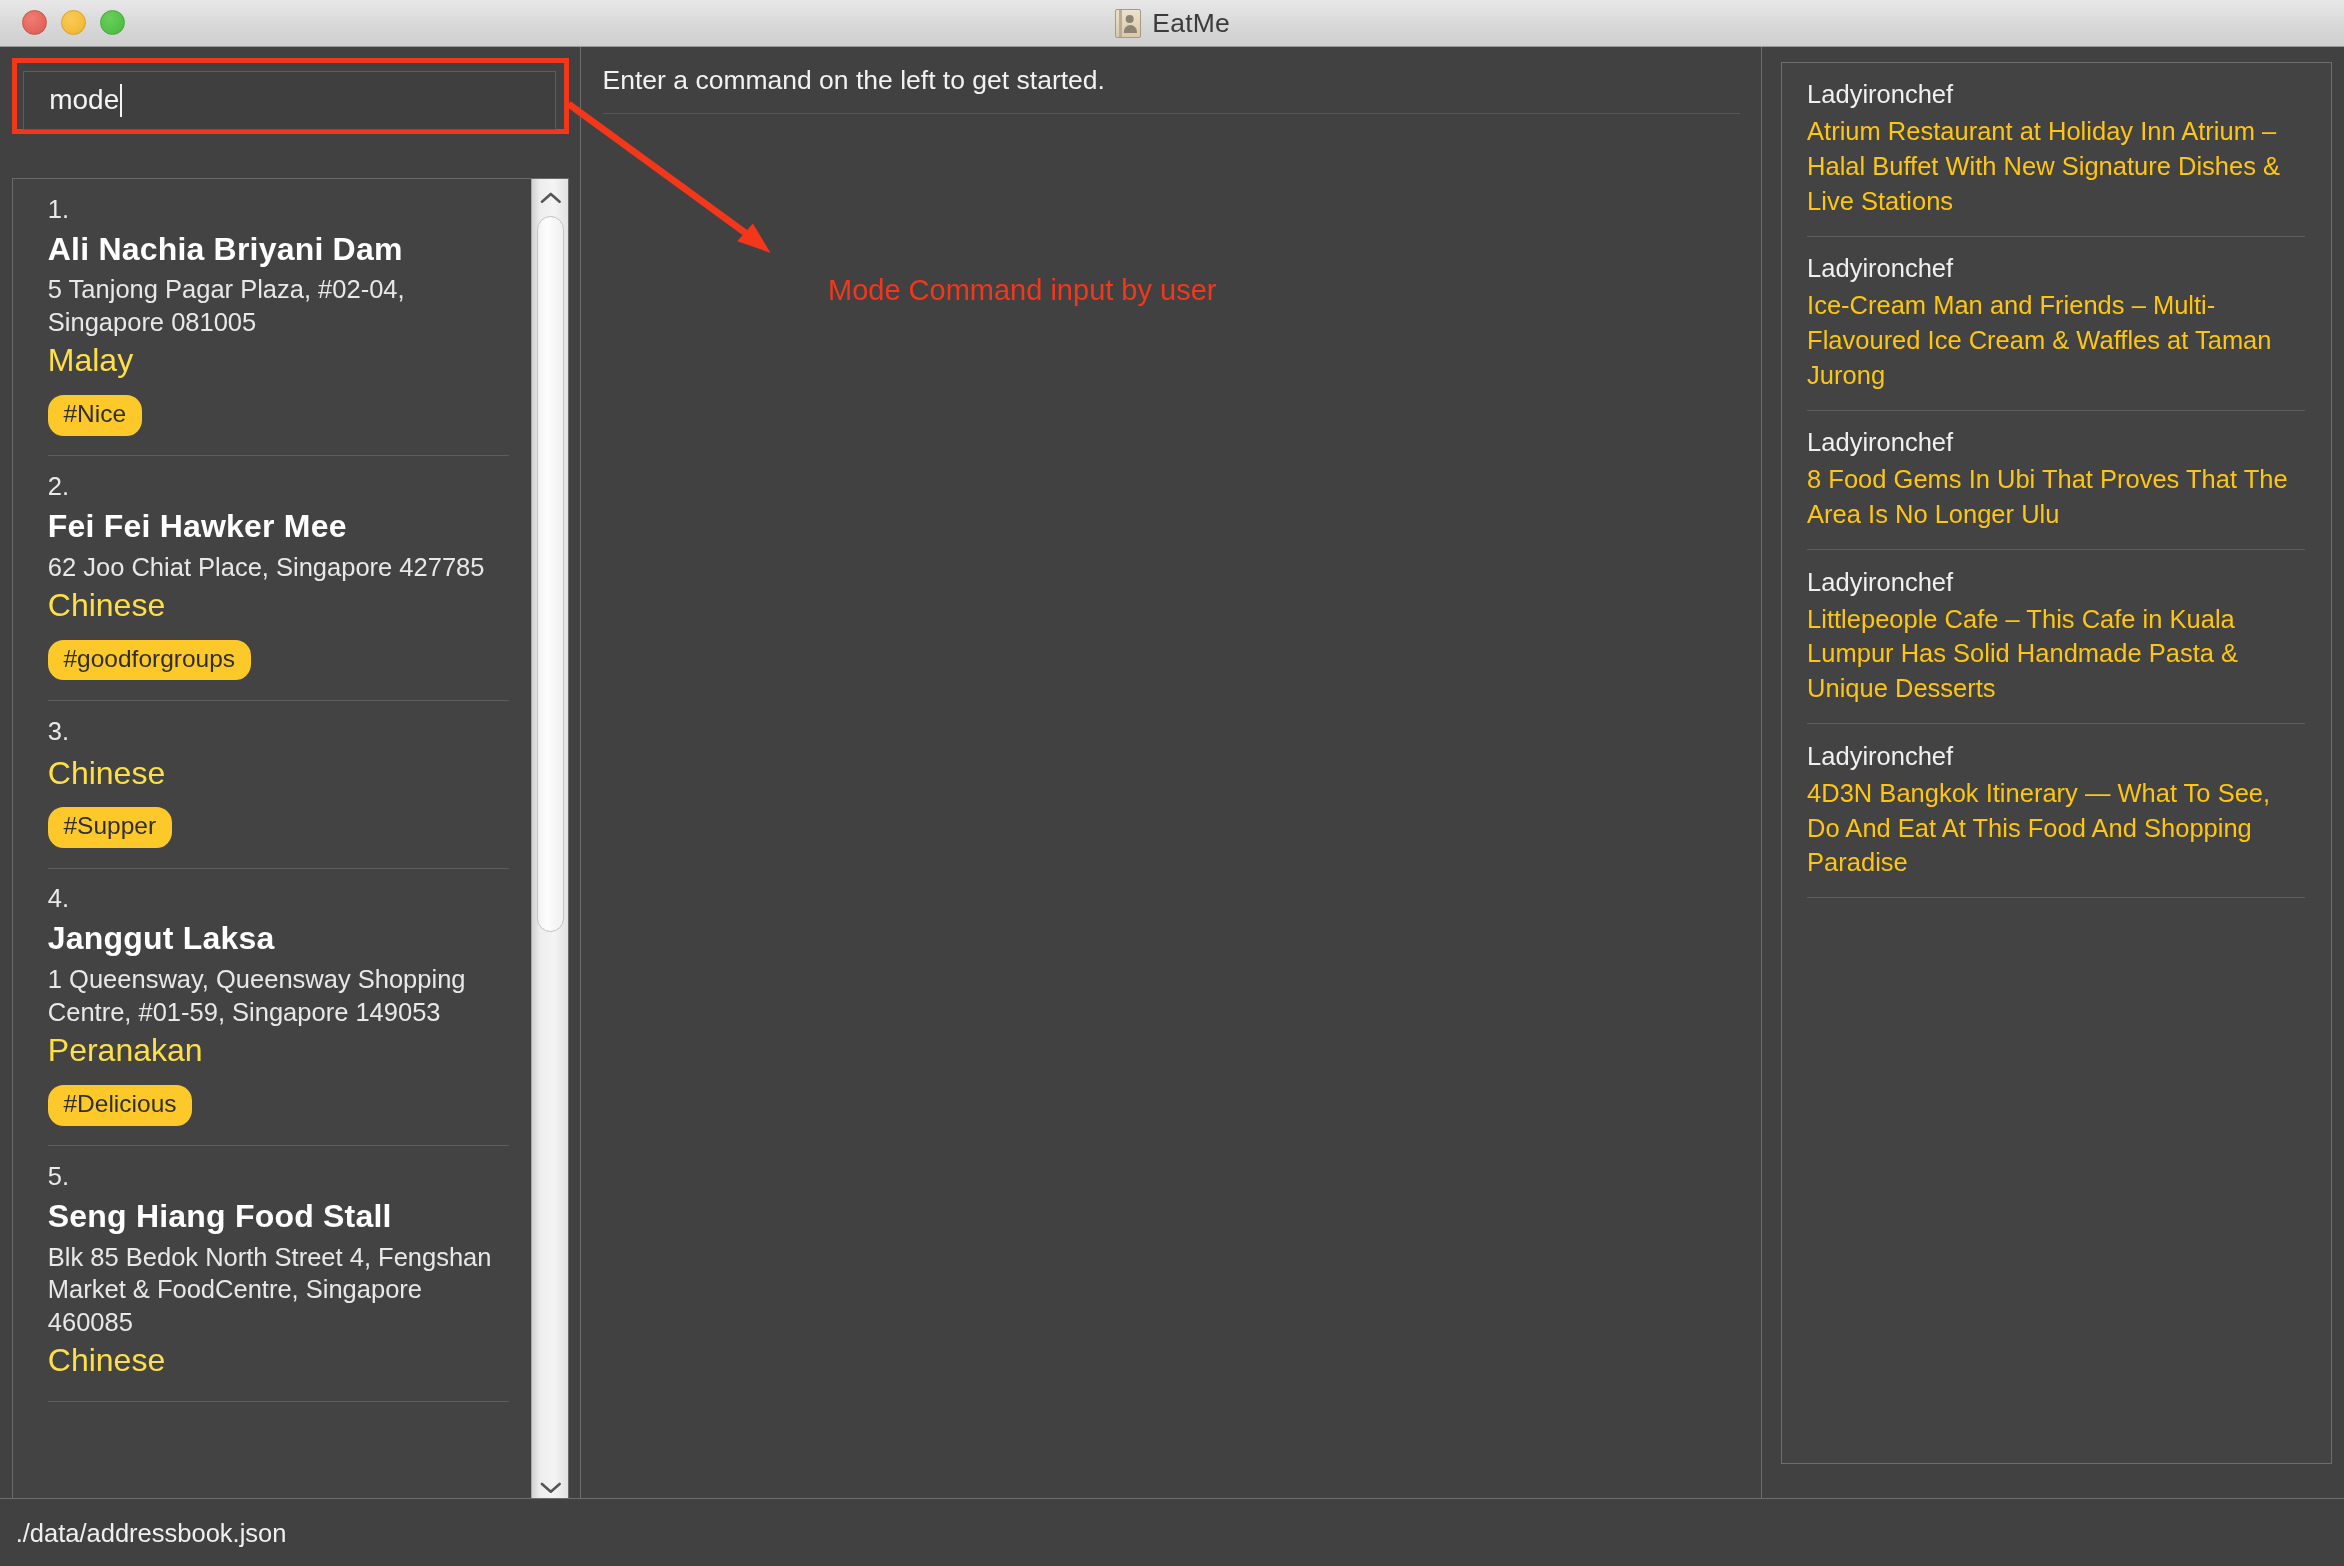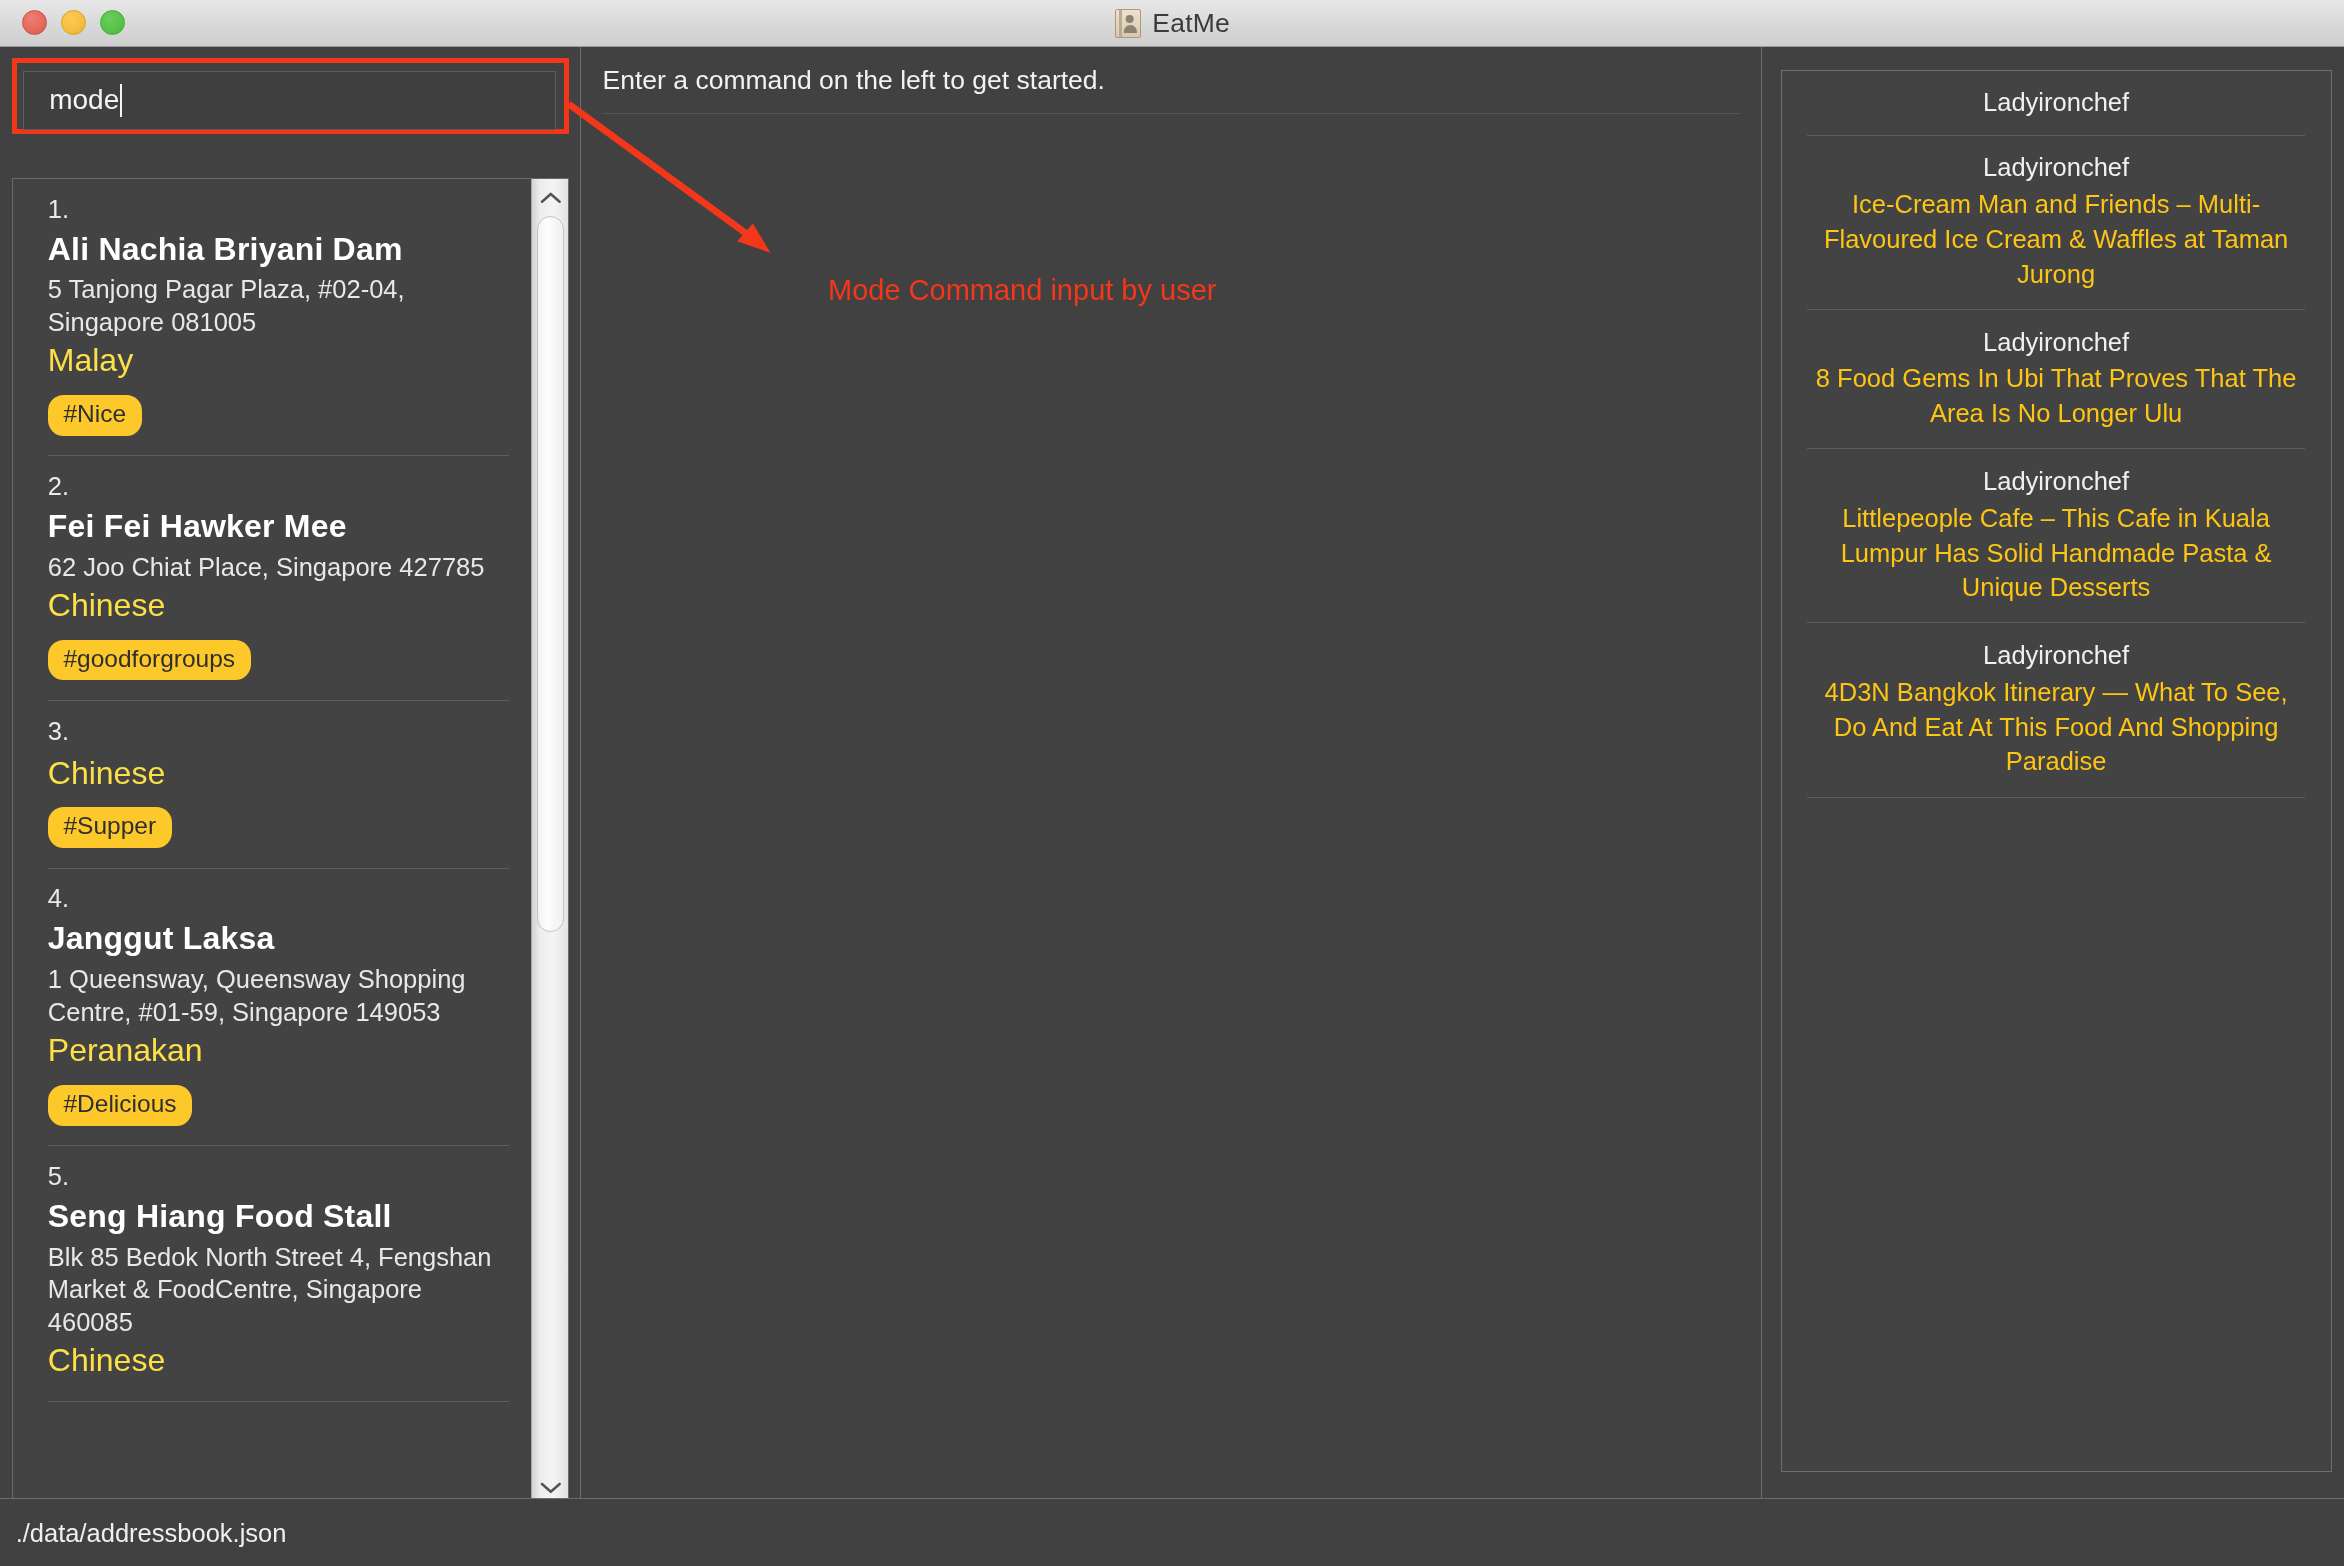--- a/index.html
+++ b/index.html
@@ -300,24 +300,23 @@
     left: 0; top: 0;
     width: 2345px;
     height: 1451px;
     pointer-events: none;
   }
 
   
   .right-col {
     position: absolute;
     left: 1762px;
-    top: 8px;
+    top: 0;
     width: 582px;
     height: 1451px;
-    text-align: center;
   }
   .blog-panel {
     position: absolute;
     left: 18.6px;
     top: 14.7px;
     width: 551px;
     height: 1402px;
     box-sizing: border-box;
     border: 1px solid #6e6e6e;
     background: #434343;
@@ -465,20 +464,21 @@
       </div>
     </div>
 
     <div class="divider-v" style="left:1761px"></div>
 
     <div class="right-col">
       <div class="blog-panel">
         <div id="blog-list">
             <div class="blog-card">
               <div class="blog-source">Ladyironchef</div>
+              <div class="blog-title">Atrium Restaurant at Holiday Inn Atrium – Halal Buffet With New Signature Dishes &amp; Live Stations</div>
             </div>
             <div class="blog-sep"></div>
             <div class="blog-card">
               <div class="blog-source">Ladyironchef</div>
               <div class="blog-title">Ice-Cream Man and Friends – Multi-Flavoured Ice Cream &amp; Waffles at Taman Jurong</div>
             </div>
             <div class="blog-sep"></div>
             <div class="blog-card">
               <div class="blog-source">Ladyironchef</div>
               <div class="blog-title">8 Food Gems In Ubi That Proves That The Area Is No Longer Ulu</div>

